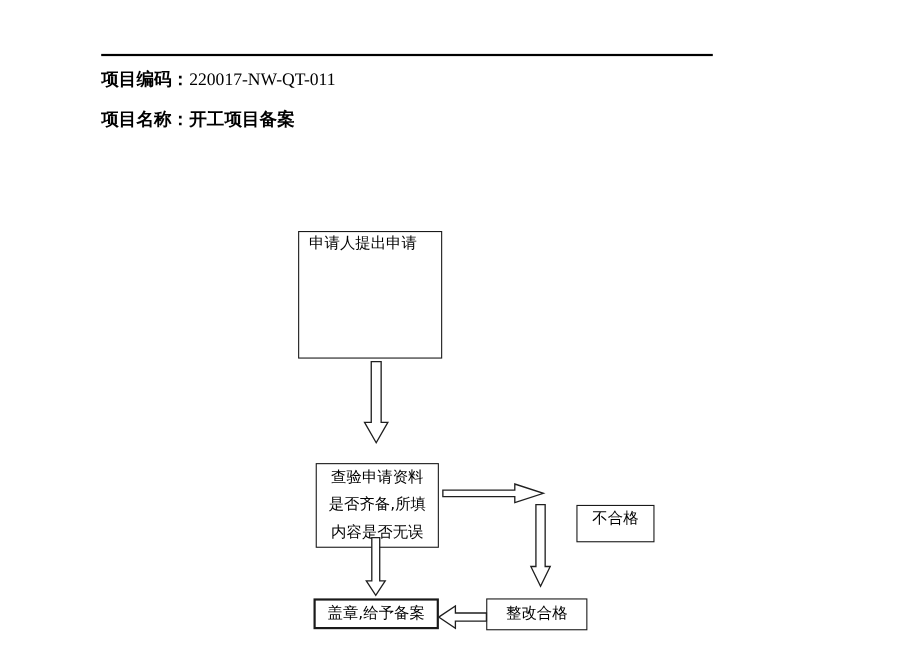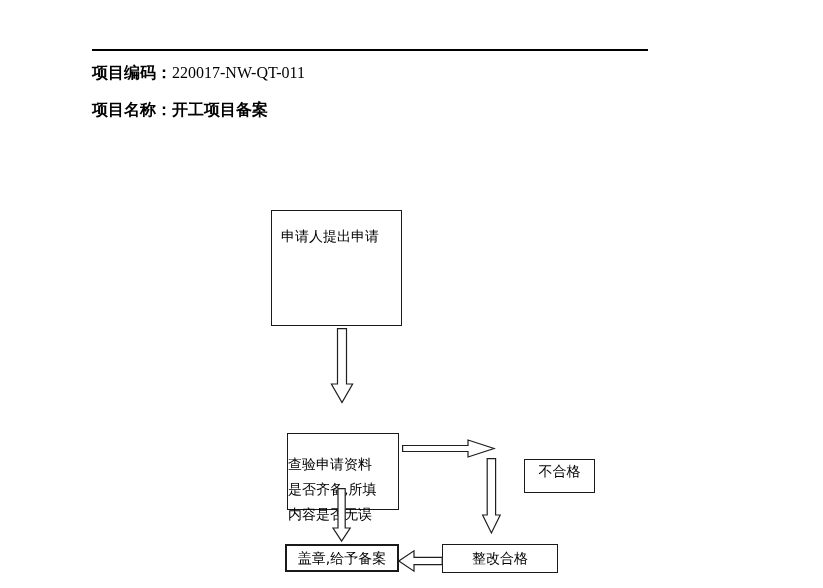--- a/index.html
+++ b/index.html
@@ -40,26 +40,26 @@
   .node {
     position: absolute;
     border: 1px solid #1a1a1a;
     background: #ffffff;
     font-family: "DejaVu Sans", "Liberation Sans", sans-serif;
     font-size: 14px;
     color: #000000;
   }
   .node.center { display: flex; align-items: center; justify-content: center; text-align: right; }
 
-  #node-apply   { left: 271px; top: 210px; width: 131px; height: 116px; padding: 17px 4px 0 9px; line-height: 17px; }
-  #node-check   { left: 287px; top: 433px; width: 112px; height: 77px;  padding-top: 18px; line-height: 25px; }
+  #node-apply   { left: 271px; top: 210px; width: 131px; height: 116px; padding: 2px 4px 0 9px; line-height: 17px; }
+  #node-check   { left: 287px; top: 421px; width: 112px; height: 77px;  text-align: center; padding-top: 0; line-height: 25px; }
   #node-unqualified { left: 524px; top: 459px; width: 71px;  height: 34px; line-height: 23px; text-align: center; }
   #node-qualified   { left: 267px; top: 503px; width: 66px;  height: 31px; line-height: 29px; padding-left: 9px; }
   #node-stamp   { left: 285px; top: 544px; width: 114px; height: 28px; border-width: 2px; line-height: 24px; }
-  #node-rectify { left: 442px; top: 544px; width: 116px; height: 29px; line-height: 27px; }
+  #node-rectify { left: 442px; top: 544px; width: 92px; height: 29px; line-height: 27px; }
 
   .arrow { position: absolute; overflow: visible; }
   .arrow polygon { fill: #ffffff; stroke: #1f1f1f; stroke-width: 1.2; stroke-linejoin: miter; }
 
   #arrow-apply-check { left: 330px; top: 328px; }
   #arrow-check-right { left: 402px; top: 439px; }
   #arrow-right-down  { left: 482px; top: 458px; }
   #arrow-check-stamp { left: 332px; top: 488px; }
   #arrow-rectify-stamp { left: 398px; top: 550px; }
 </style>

